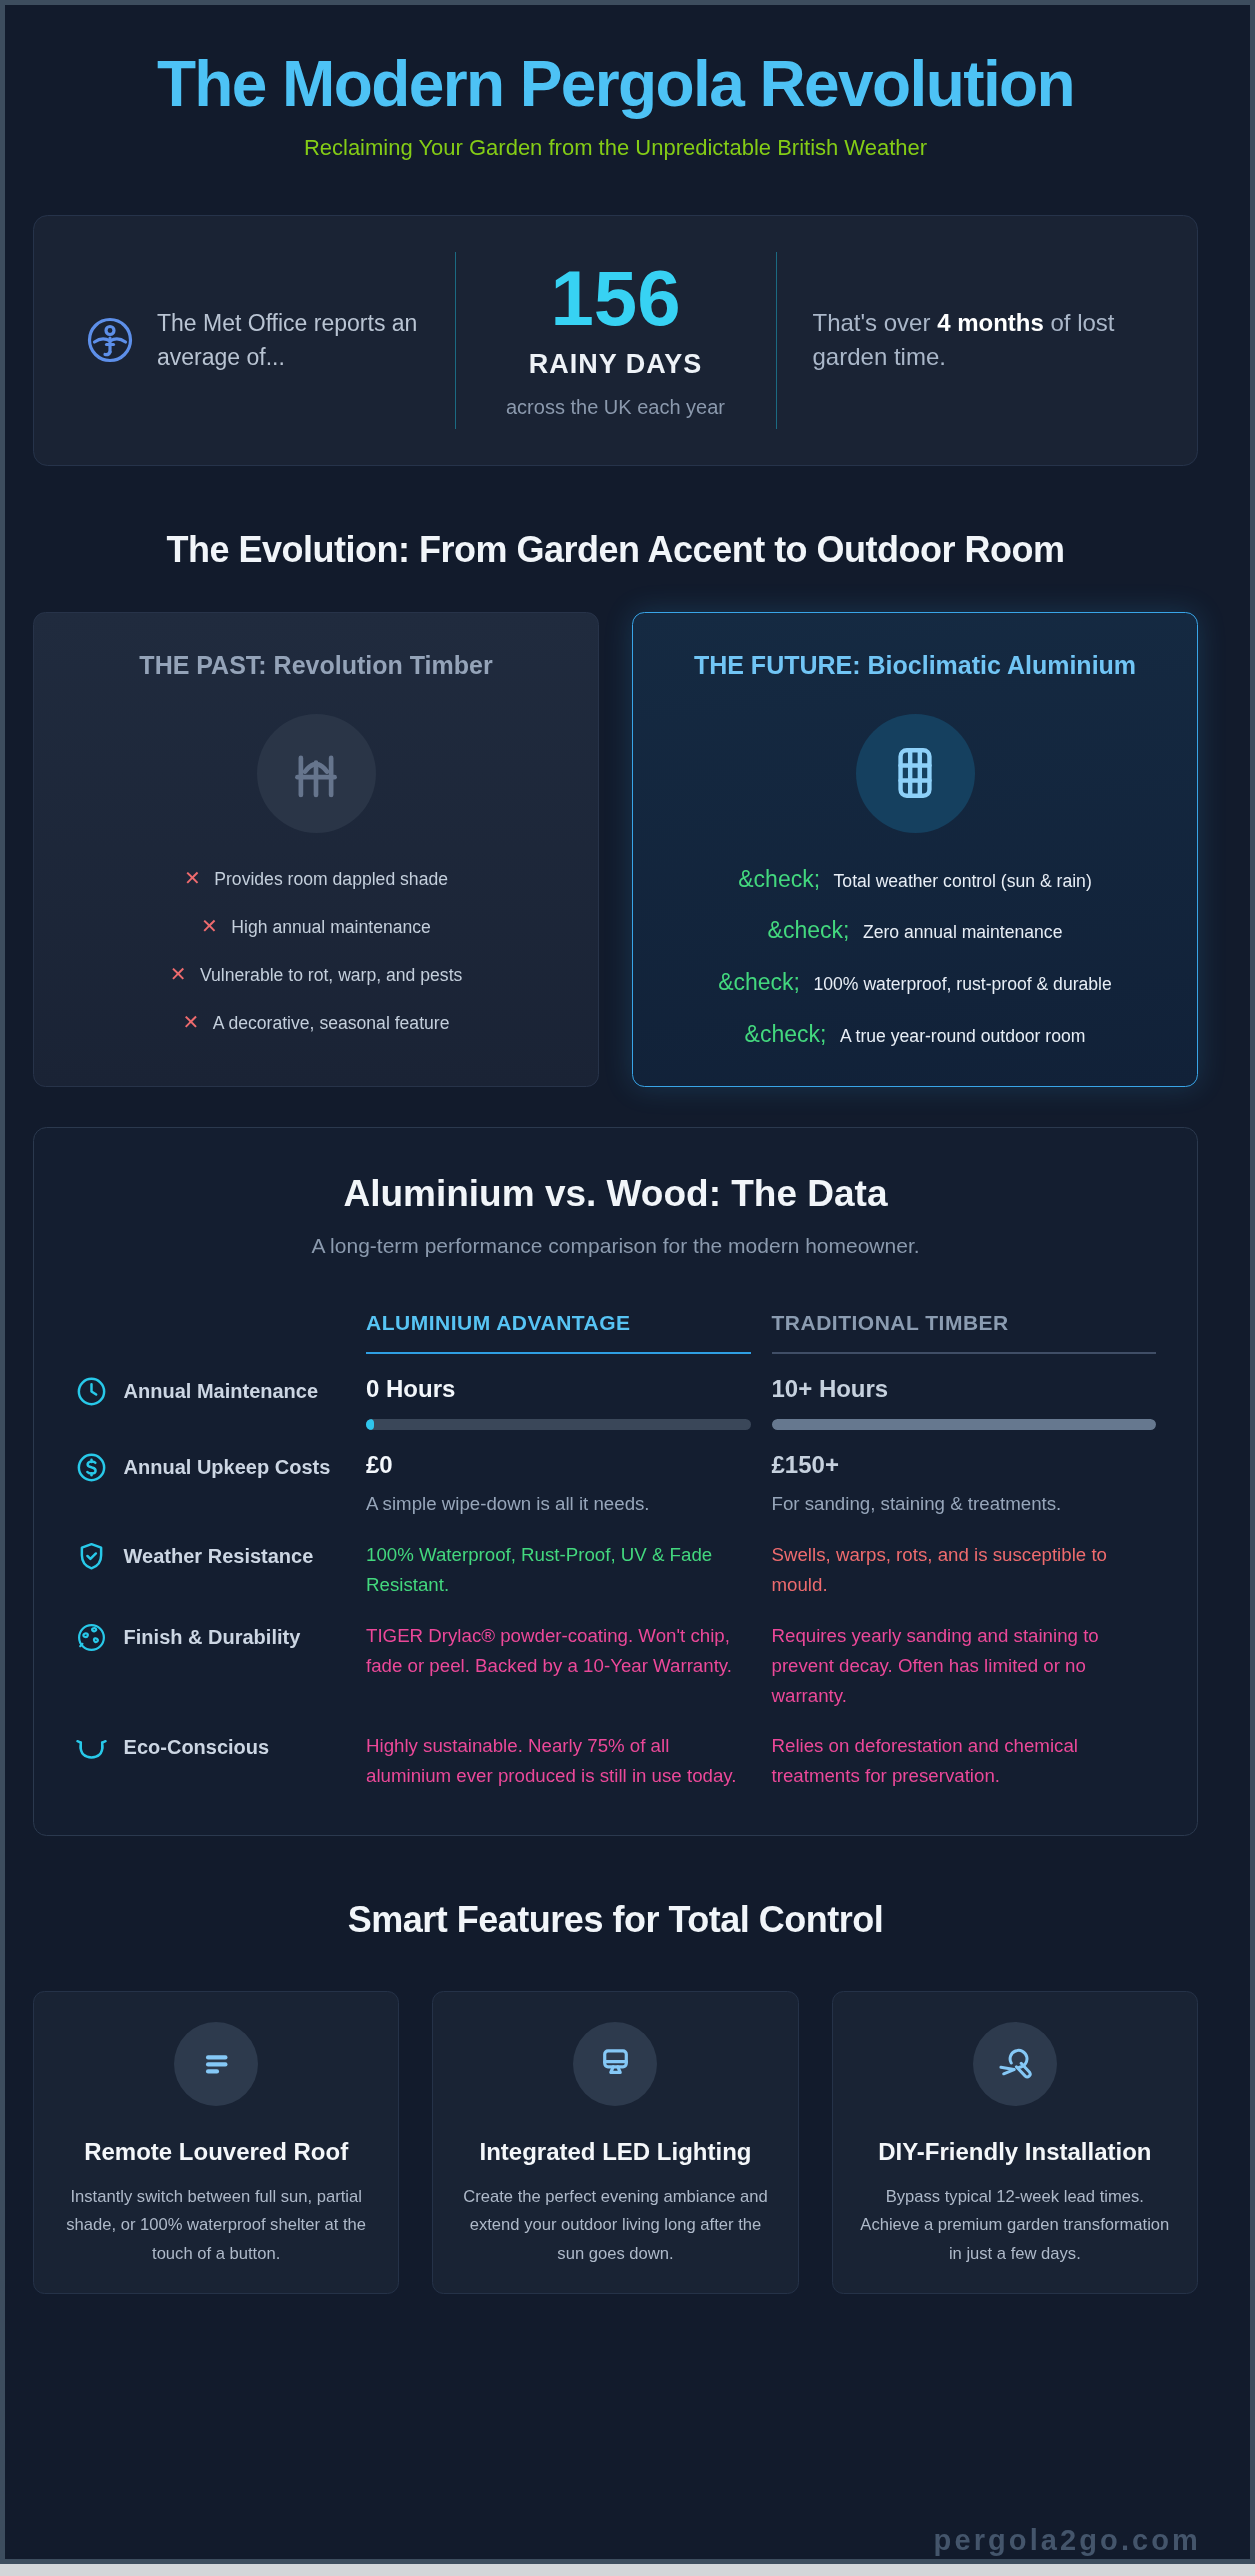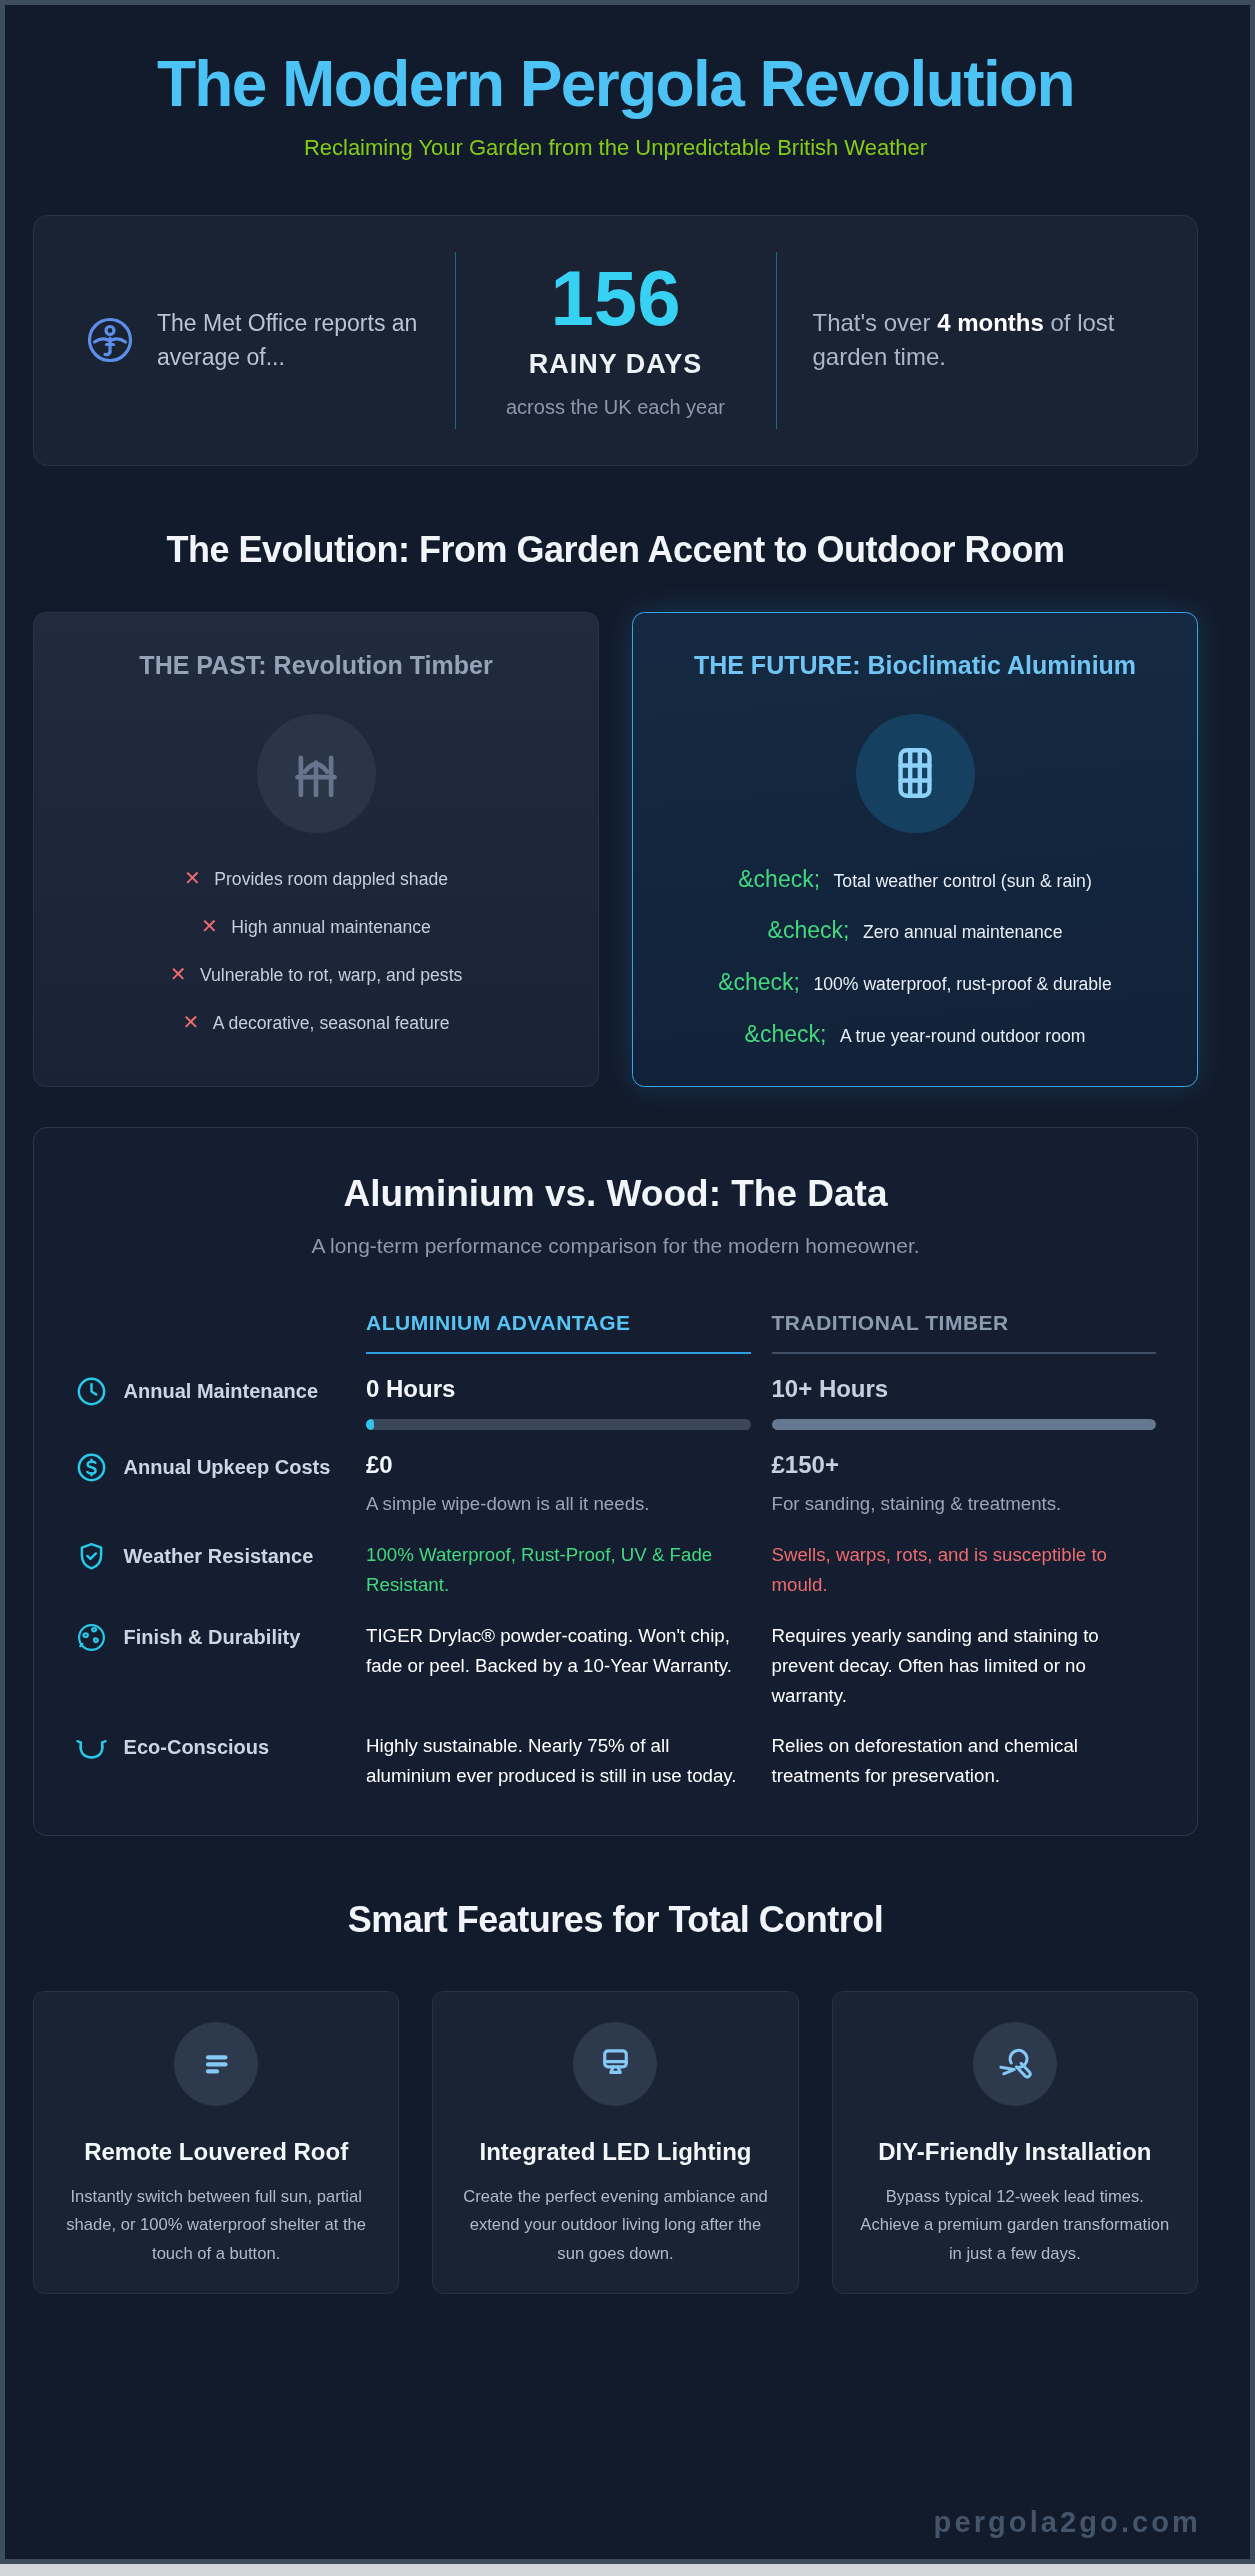--- a/index.html
+++ b/index.html
@@ -70,36 +70,36 @@
   .row-label svg { width:33px; height:33px; flex:0 0 auto; color:#28c9e9; }
   .row-label span { color:#ccd6e3; font-size:20px; font-weight:bold; line-height:1.25; }
   .cell-value { font-size:24px; font-weight:bold; line-height:1.15; }
   .cell-value.alu { color:#f3f7fb; }
   .cell-value.timber { color:#c6d1de; }
   .bar-track { margin-top:15.6px; height:11.4px; border-radius:5.7px; background:#3a4759; overflow:hidden; }
   .bar-fill { height:100%; border-radius:5.7px; }
   .bar-fill.alu { background:#2fc5ec; }
   .bar-fill.timber { background:#66788f; }
   .cell-desc { margin-top:11.4px; color:#97a6ba; font-size:18.7px; line-height:1.55; }
-  .cell-text { font-size:18.7px; line-height:1.6; color:#ffffff; }
+  .cell-text { font-size:18.7px; line-height:1.6; color:#ec4899; }
   .cell-text.positive { color:#43d87e; }
   .cell-text.negative { color:#ee6b6e; }
 
   
   .features-grid { margin-top:49px; display:grid; grid-template-columns:1fr 1fr 1fr; gap:33px; }
   .feature-card { background:#192334; border:0.5px solid #253248; border-radius:11.4px;
     padding:30px 23px 25px 23px; text-align:center; }
   .feature-icon-circle { width:84px; height:84px; border-radius:50%; background:#2d3a4d;
     margin:0 auto 30px auto; display:flex; align-items:center; justify-content:center; color:#85c8f6; }
   .feature-icon-circle svg { width:45px; height:45px; }
   .feature-title { margin:0; color:#f4f7fa; font-size:24px; font-weight:bold; line-height:1.32; }
   .feature-desc { margin:15.6px 0 0 0; color:#aeb9c9; font-size:16.6px; line-height:1.72; }
 
   
-  .watermark { position:absolute; right:49px; bottom:20px; color:#44556b; font-size:29px;
+  .watermark { position:absolute; right:49px; bottom:2px; color:#44556b; font-size:29px;
     font-weight:bold; letter-spacing:3.1px; }
 </style>
 </head>
 <body>
 
 <div class="frame">
   <div class="page-border">
     <div class="page">
 
       <h1 class="main-title">The Modern Pergola Revolution</h1>

